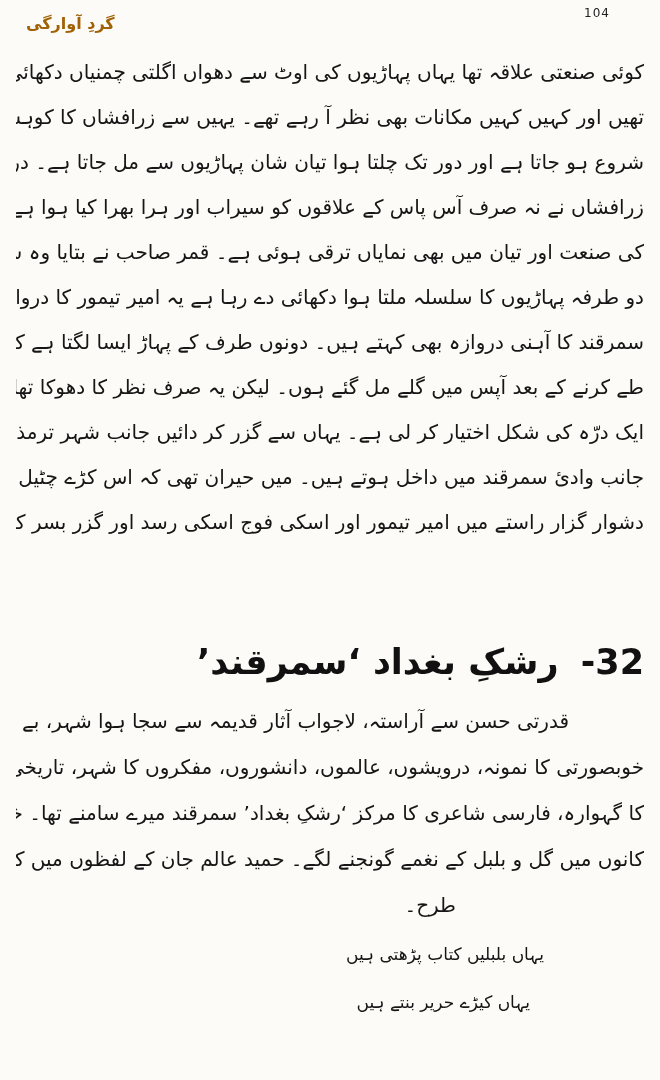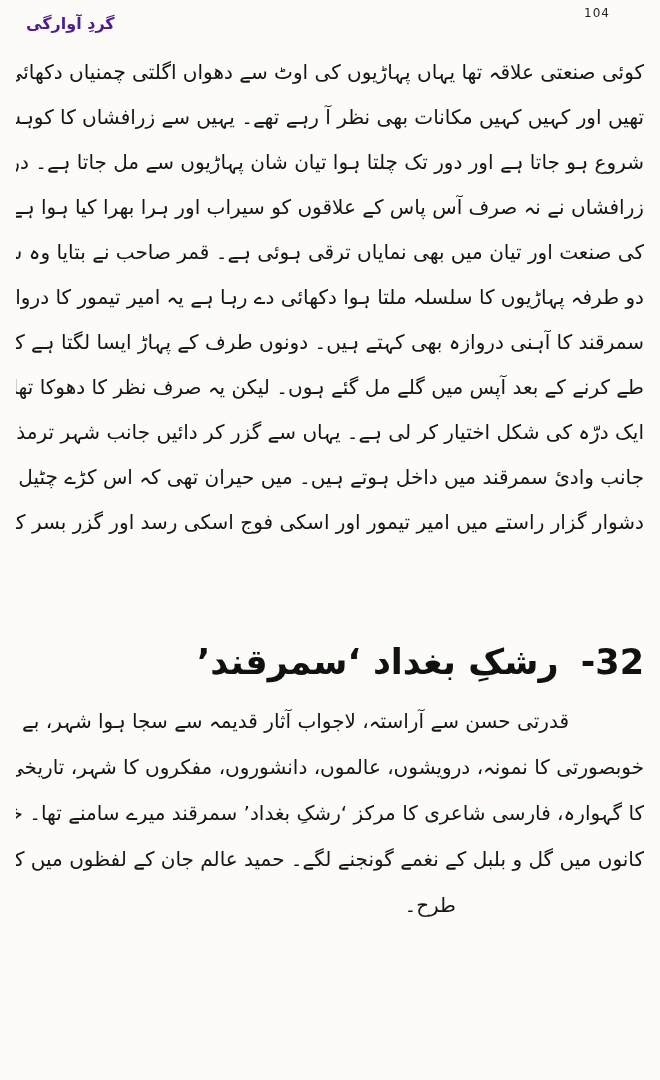--- a/index.html
+++ b/index.html
@@ -14,21 +14,21 @@
     direction: rtl;
   }
   
   .book-title {
     position: absolute;
     top: 14px;
     left: 26px;
     font-size: 16px;
     font-weight: bold;
     direction: rtl;
-    color: #4c1d95;
+    color: #a16207;
   }
   .page-number {
     position: absolute;
     top: 6px;
     left: 584px;
     font-size: 12px;
     letter-spacing: 1px;
     color: #222;
     direction: ltr;
   }
@@ -123,15 +123,17 @@
 
   <div class="para p2">
     <div class="line first-indent">قدرتی حسن سے آراستہ، لاجواب آثار قدیمہ سے سجا ہوا شہر، بے مثل</div>
     <div class="line">خوبصورتی کا نمونہ، درویشوں، عالموں، دانشوروں، مفکروں کا شہر، تاریخی، تہذیبی تمدن</div>
     <div class="line">کا گہوارہ، فارسی شاعری کا مرکز ‘رشکِ بغداد’ سمرقند میرے سامنے تھا۔ خود بخود میرے</div>
     <div class="line">کانوں میں گل و بلبل کے نغمے گونجنے لگے۔ حمید عالم جان کے لفظوں میں کچھ اس</div>
     <div class="line l-end p2-last">طرح۔</div>
   </div>
 
   <div class="verse">
+    <div class="verse-line v1">یہاں بلبلیں کتاب پڑھتی ہیں</div>
+    <div class="verse-line v2">یہاں کیڑے حریر بنتے ہیں</div>
   </div>
 
 </div>
 
 </body></html>

